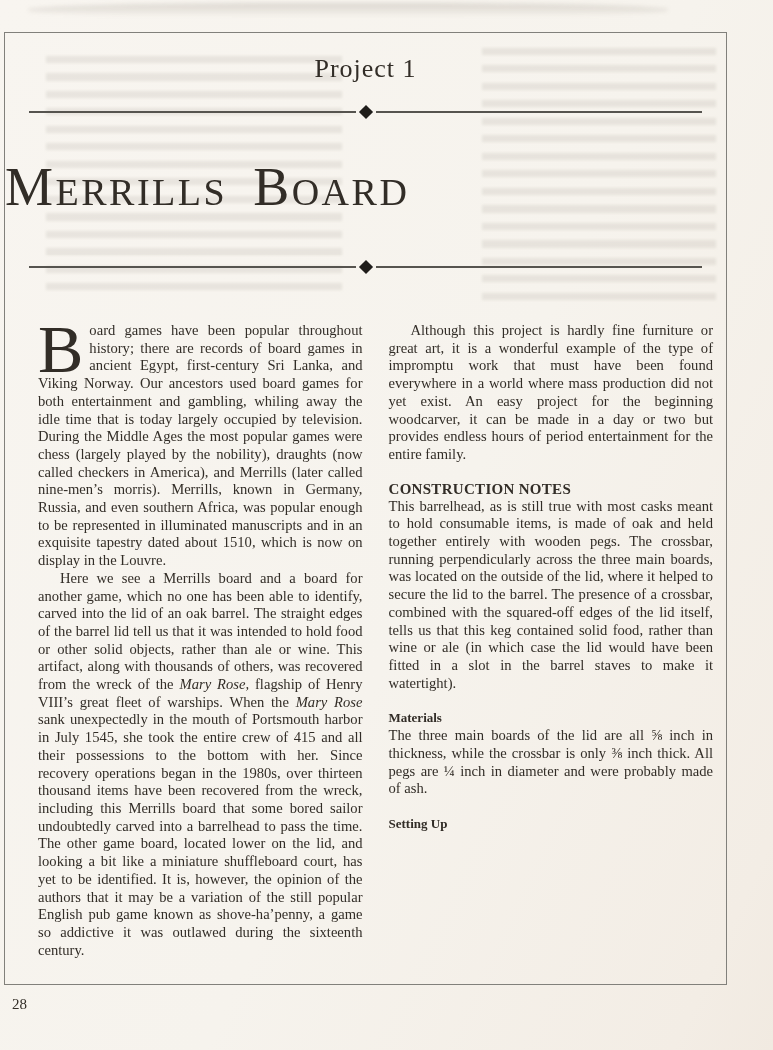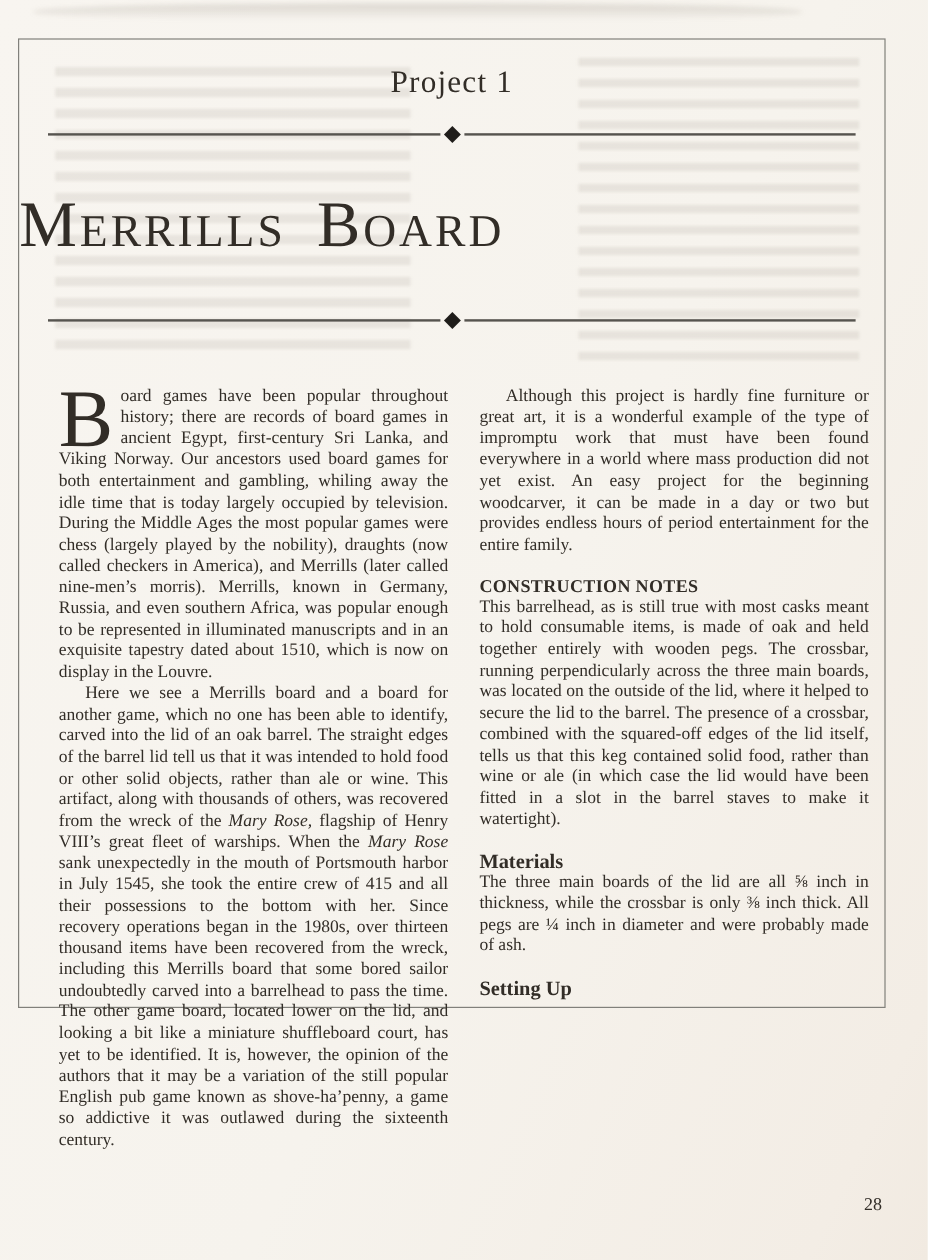--- a/index.html
+++ b/index.html
@@ -30,21 +30,21 @@
   .ghost-top{
     left:28px;top:3px;width:640px;height:14px;border-radius:45%;
     background-image:none;
     background:linear-gradient(to bottom,rgba(120,110,96,.22),rgba(120,110,96,0));
     filter:blur(2px);
   }
   .ghost-head-left{left:46px;top:56px;width:296px;height:240px;}
   .ghost-head-right{left:482px;top:48px;width:234px;height:255px;}
 
   .page-frame{
-    position:absolute;left:15px;top:32px;width:723px;height:808px;
+    position:absolute;left:4px;top:32px;width:723px;height:953px;
     border:1.5px solid #81807b;
   }
   .project-label{
     margin-top:20px;text-align:center;
     font-size:26px;line-height:31px;letter-spacing:1px;
   }
   .rule{
     display:flex;align-items:center;margin:0 24px;height:13px;
   }
   .rule-top{margin-top:21px;}
@@ -69,25 +69,25 @@
   .col p{margin:0;hyphens:auto;}
   .col p.indent{text-indent:22px;}
   .dropcap{
     float:left;font-size:68px;line-height:52px;padding:1px 6px 0 0;
   }
   h2.section-heading{
     margin:16px 0 0;font-size:15px;line-height:18px;
     font-weight:700;letter-spacing:.3px;
   }
   h3.sub-heading{
-    margin:17px 0 0;font-size:17px;line-height:18px;font-weight:700;
+    margin:17px 0 0;font-size:13px;line-height:18px;font-weight:700;
   }
   .page-number{
     position:absolute;left:12px;top:996px;width:723px;
-    text-align:right;font-size:15px;
+    text-align:left;font-size:15px;
   }
   i{font-style:italic;}
 </style>
 </head>
 <body>
 
 <div class="sheet">
   <div class="ghost ghost-top"></div>
   <div class="ghost ghost-head-left"></div>
   <div class="ghost ghost-head-right"></div>

